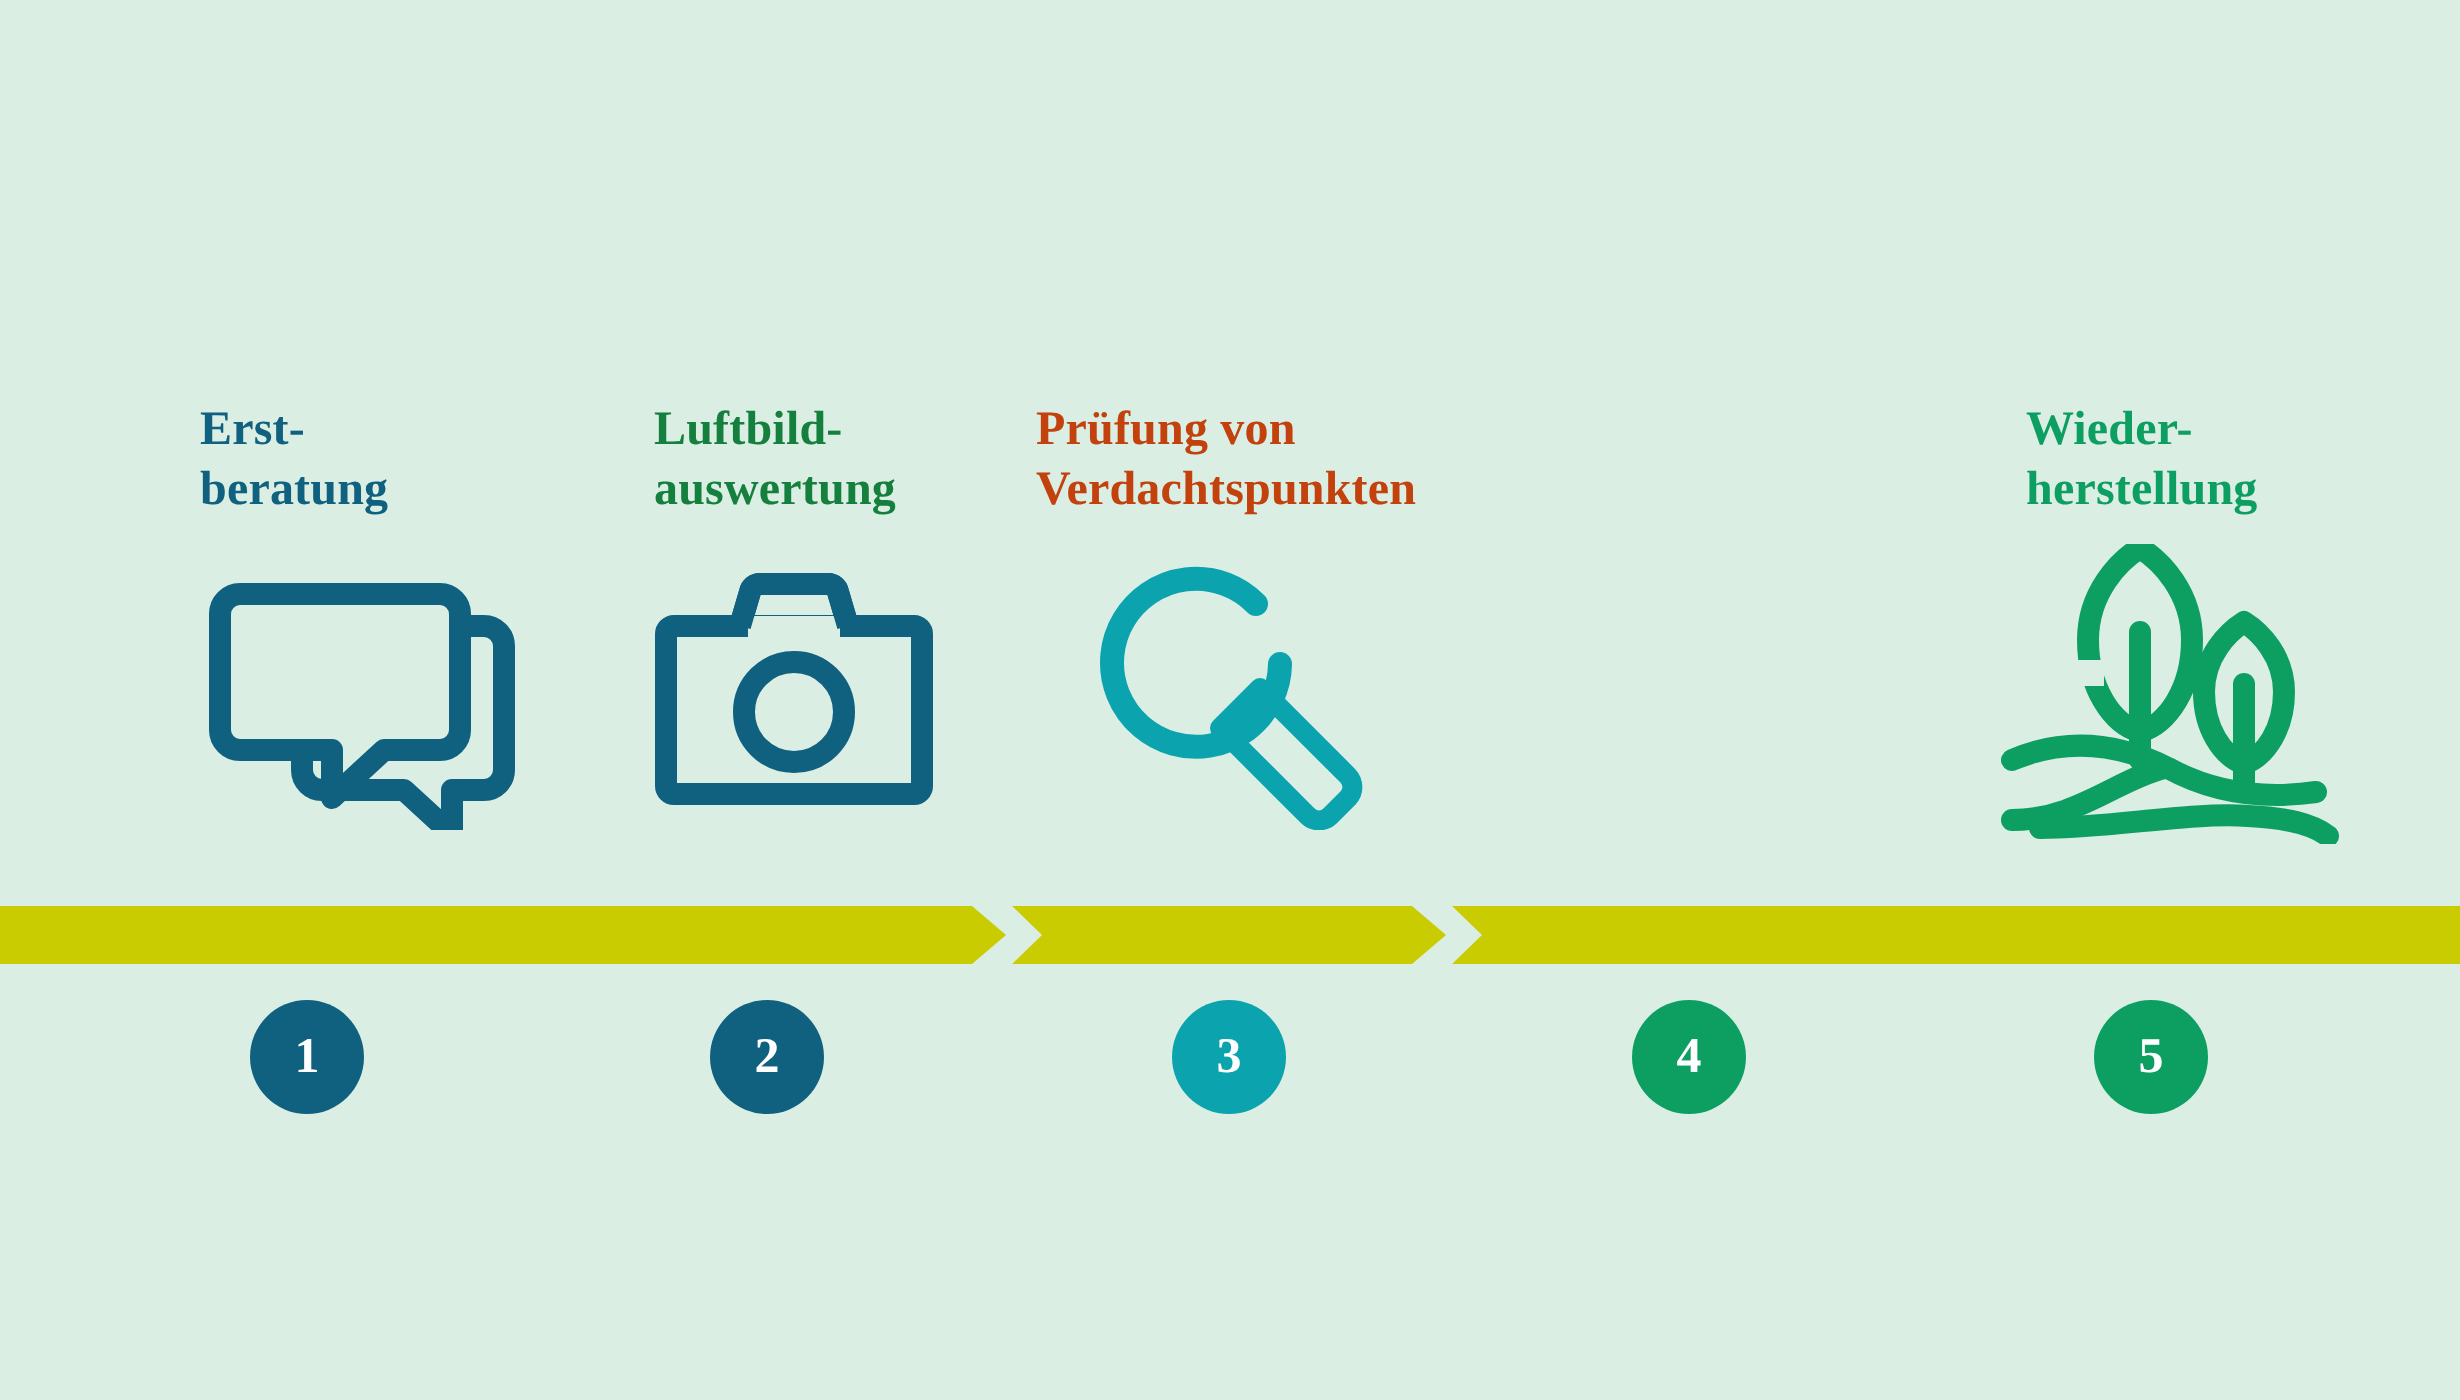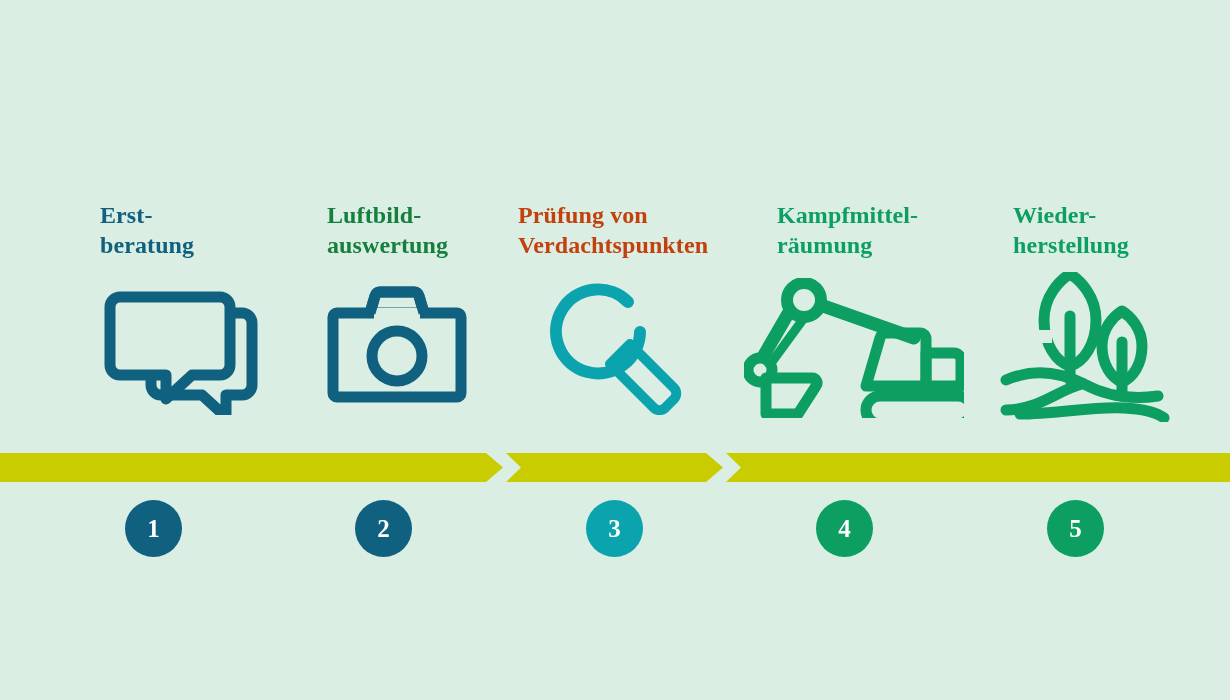--- a/index.html
+++ b/index.html
@@ -113,46 +113,20 @@
     <div class="step-icon" style="top:80px; left:28px;">
       <svg width="140" height="135" viewBox="0 0 140 135" fill="none">
 
         <path d="M82 22 A42 42 0 1 0 94 52" stroke="#0ba3ad" stroke-width="12" stroke-linecap="round" fill="none"></path>
 
         <path d="M76 88 l20 -20 l44 44 a8 8 0 0 1 0 11 l-9 9 a8 8 0 0 1 -11 0 z" stroke="#0ba3ad" stroke-width="10" stroke-linejoin="round" fill="none" transform="translate(-12,-4)"></path>
       </svg>
     </div>
   </div>
 
-  <div class="step" id="step-4" style="left:777px;">
-    <div class="step-label" id="label-4" style="color: rgb(13, 158, 98);">Kampfmittel-
-räumung</div>
-    <div class="step-icon" style="top:78px; left:-33px; width:220px;">
-      <svg width="220" height="140" viewBox="0 0 220 140" fill="none">
-
-        <path d="M68 24 L170 60" stroke="#0d9e62" stroke-width="13" stroke-linecap="round"></path>
-
-        <path d="M52 22 L16 84" stroke="#0d9e62" stroke-width="13" stroke-linecap="round"></path>
-
-        <path d="M60 40 L22 92" stroke="#0d9e62" stroke-width="9" stroke-linecap="round"></path>
-
-        <circle cx="60" cy="22" r="17" stroke="#0d9e62" stroke-width="12" fill="#daeee4"></circle>
-
-        <circle cx="16" cy="92" r="12" stroke="#0d9e62" stroke-width="11" fill="#daeee4"></circle>
-
-        <path d="M22 100 h46 a5 5 0 0 1 4 8 l-18 28 h-32 z" stroke="#0d9e62" stroke-width="11" stroke-linejoin="round" fill="none"></path>
-
-        <path d="M122 108 l14 -48 a6 6 0 0 1 6 -5 h34 a6 6 0 0 1 6 6 v47 z" stroke="#0d9e62" stroke-width="11" stroke-linejoin="round" fill="none"></path>
-
-        <path d="M182 75 h28 a7 7 0 0 1 7 7 v26 h-35 z" stroke="#0d9e62" stroke-width="11" stroke-linejoin="round" fill="none"></path>
-
-        <path d="M136 118 h78 a14 14 0 0 1 0 28 h-26 M160 146 h-24 a14 14 0 0 1 0 -28" stroke="#0d9e62" stroke-width="11" stroke-linecap="butt" fill="none"></path>
-      </svg>
-    </div>
-  </div>
 
   <div class="step" id="step-5" style="left:1013px;">
     <div class="step-label" id="label-5" style="color: rgb(13, 158, 98);">Wieder-
 herstellung</div>
     <div class="step-icon" style="top:72px; left:-15px; width:180px;">
       <svg width="180" height="150" viewBox="0 0 180 150" fill="none">
 
         <path d="M46 48 C46 24 62 8 72 2 C82 8 98 24 98 48 C98 72 86 90 72 94 C58 90 46 72 46 48 Z" stroke="#0d9e62" stroke-width="11" stroke-linejoin="round" fill="none"></path>
 
         <rect x="40" y="58" width="14" height="13" fill="#daeee4"></rect>

